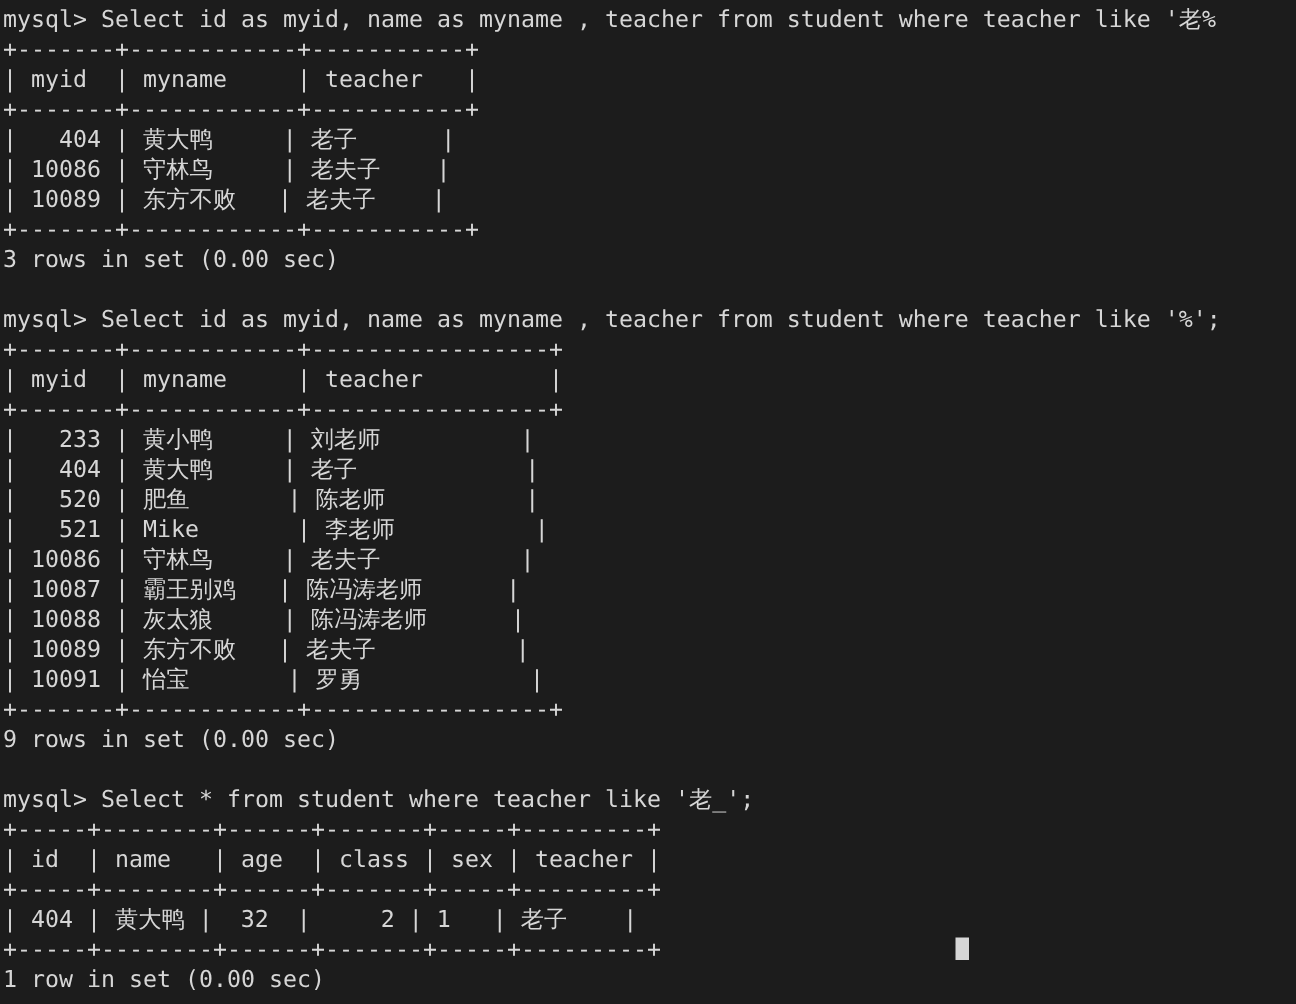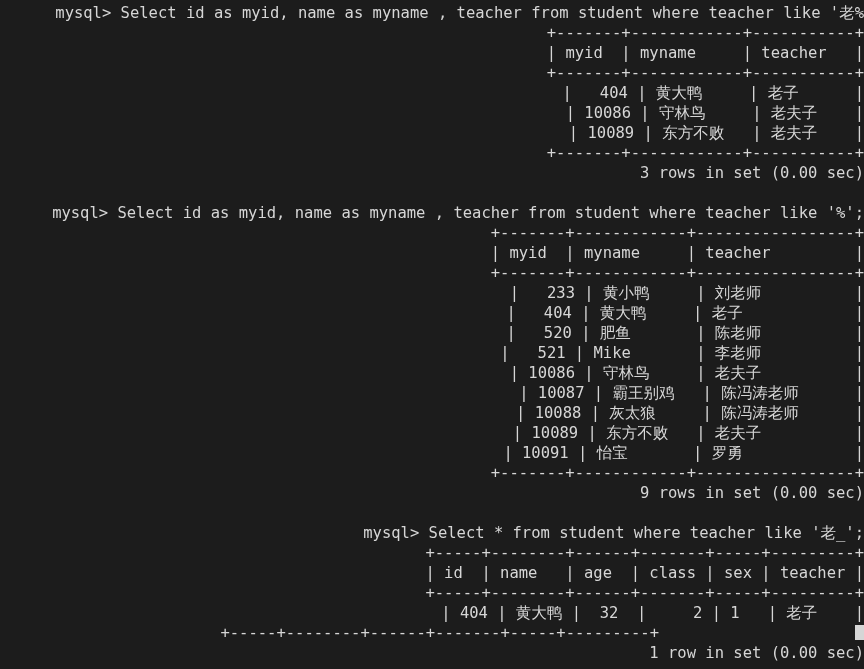--- a/index.html
+++ b/index.html
@@ -22,21 +22,20 @@
     font-size: 15.5px;
     line-height: 20px;
     padding: 3px 0 0 2px;
     box-sizing: border-box;
     white-space: pre;
     letter-spacing: 0px;
   }
   .line {
     height: 20px;
     white-space: pre;
-    text-align: right;
   }
   .cursor {
     display: inline-block;
     width: 9px;
     height: 15px;
     background: #d6d6d6;
     vertical-align: -2px;
   }
 </style>
 </head>

